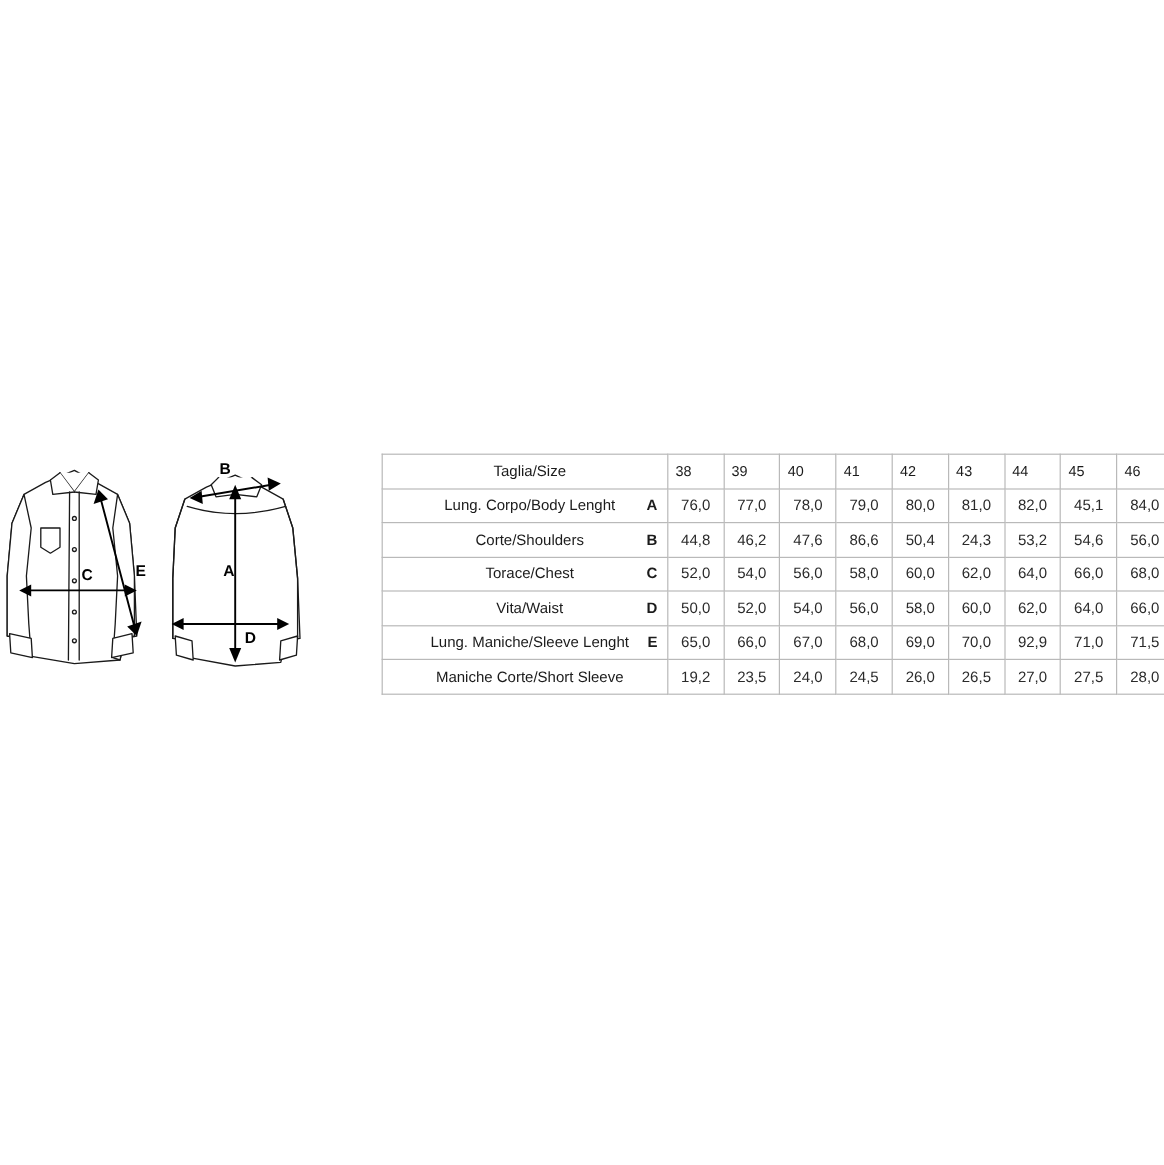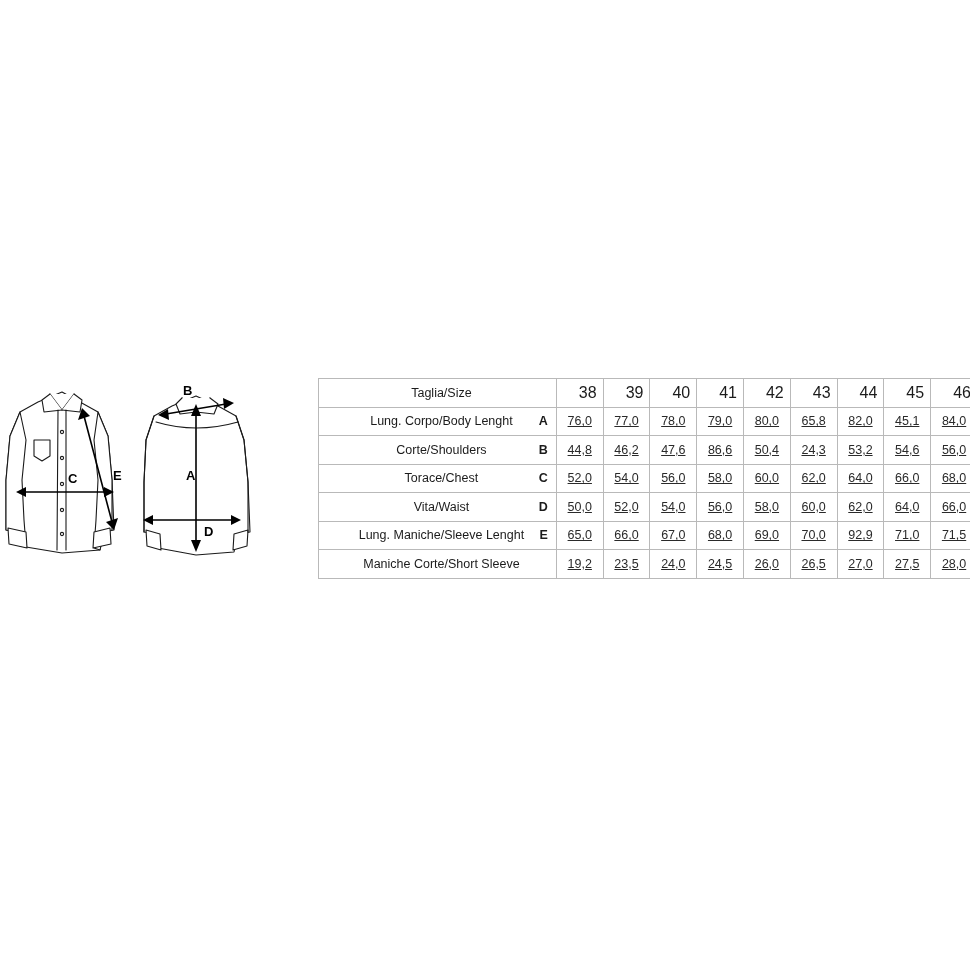--- a/index.html
+++ b/index.html
@@ -69,28 +69,27 @@
     transform: translateY(-50%);
     font-weight: bold;
     font-size: 12.5px;
   }
   .col-size {
     width: 47px;
     text-align: center;
   }
   .hdr-size {
     font-weight: bold;
-    text-align: right;
-    font-size: 16px;
+    text-align: left;
+    font-size: 12px;
   }
   .val {
     text-align: center;
     font-size: 12.5px;
     color: #2a2a2a;
-    text-decoration: underline;
   }
   .label-head {
     font-weight: bold;
   }
 </style>
 </head>
 <body>
 
 <div id="sheet">
 
@@ -196,21 +195,21 @@
         <tr>
           <td class="col-label">
             <span>Lung. Corpo/Body Lenght</span>
             <span class="row-letter">A</span>
           </td>
           <td class="col-size val">76,0</td>
           <td class="col-size val">77,0</td>
           <td class="col-size val">78,0</td>
           <td class="col-size val">79,0</td>
           <td class="col-size val">80,0</td>
-          <td class="col-size val">65,8</td>
+          <td class="col-size val">81,0</td>
           <td class="col-size val">82,0</td>
           <td class="col-size val">45,1</td>
           <td class="col-size val">84,0</td>
         </tr>
         <tr>
           <td class="col-label">
             <span>Corte/Shoulders</span>
             <span class="row-letter">B</span>
           </td>
           <td class="col-size val">44,8</td>

